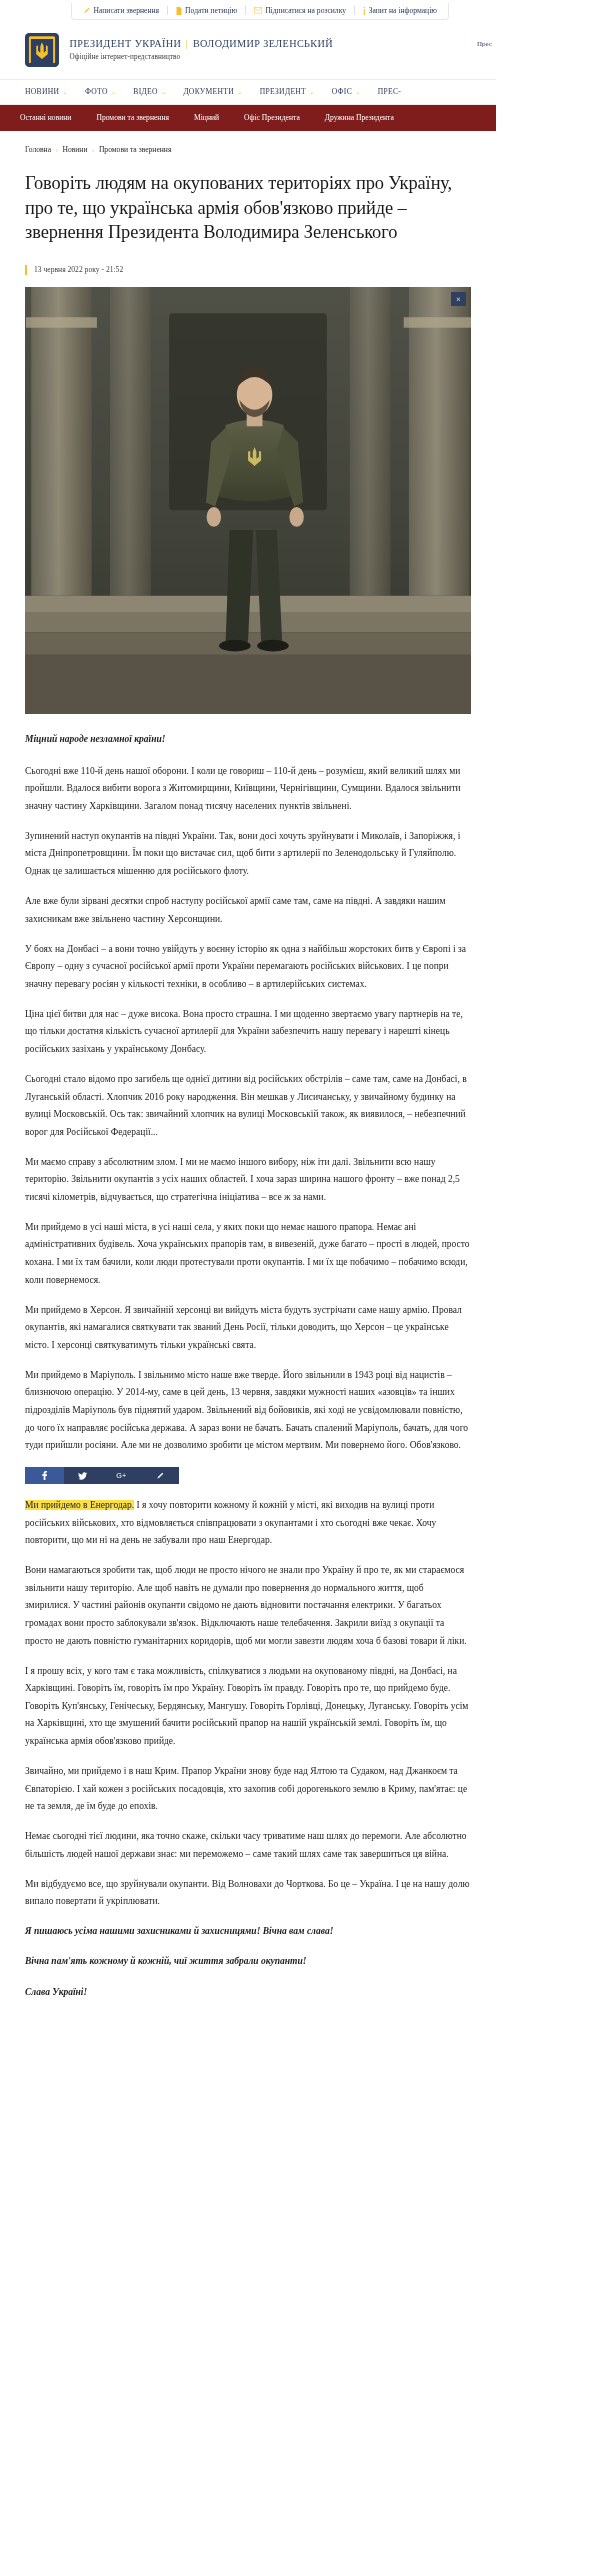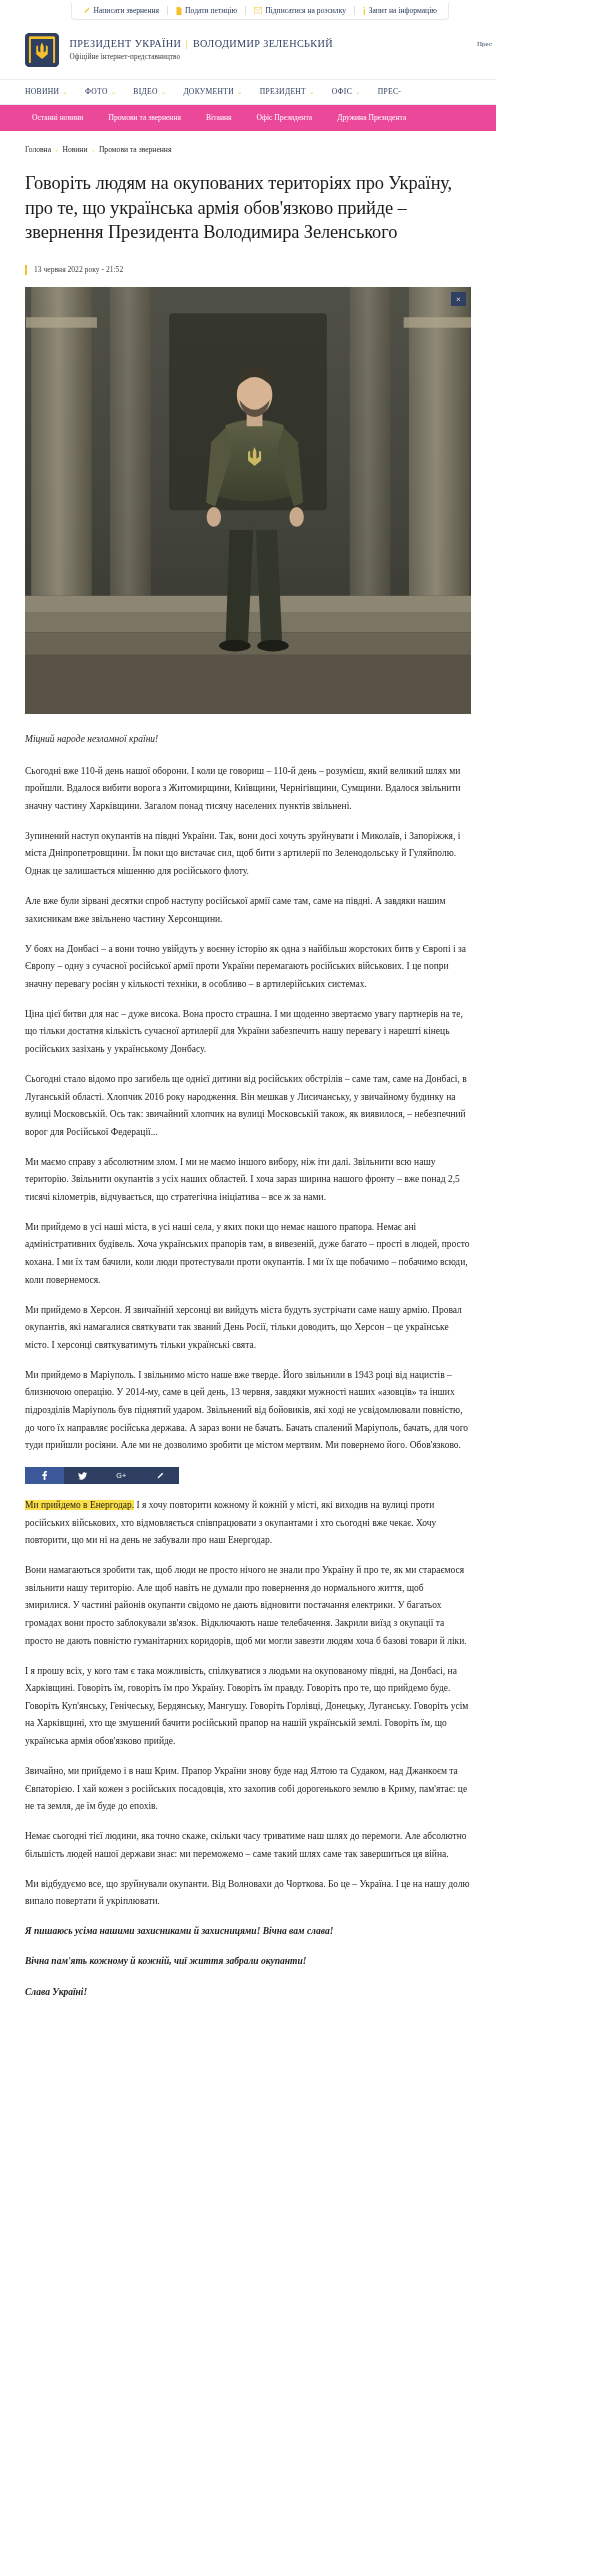--- a/index.html
+++ b/index.html
@@ -103,25 +103,25 @@
     white-space: nowrap;
     cursor: pointer;
     display:flex;
     align-items:center;
     gap:3.3px;
   }
   .caret { color:#f5c02a; font-size:6px; line-height:1; }
 
   
   .nav-secondary {
-    background:#ec4899;
+    background:#7f1d1d;
     height: 26px;
     display:flex;
     align-items:center;
-    padding-left: 32px;
+    padding-left: 20px;
     gap: 25px;
     overflow:hidden;
   }
   .nav2-item {
     color:#ffffff;
     font-size: 7.6px;
     white-space:nowrap;
     cursor:pointer;
   }
 
@@ -182,21 +182,21 @@
 
   
   .body-text { padding: 0 25px; margin-top: 17px; }
   .body-text p {
     font-size: 9.5px;
     line-height: 1.85;
     color: #1e1e1e;
     margin: 0 0 12.5px 0;
     text-align: left;
   }
-  .body-text p.lead { font-style: italic; font-weight: 400; margin-bottom: 14.5px; }
+  .body-text p.lead { font-style: italic; font-weight: 700; margin-bottom: 14.5px; }
   .body-text p.strong-end { font-style: italic; font-weight: 700; }
 
   .hl { background:#fde047; }
 
   
   .sharebar {
     margin: 4px 0 13px 0;
     display:flex;
     height: 17px;
     width: 154px;
@@ -314,21 +314,21 @@
       <span class="caret">⌄</span>
     </div>
     <div class="nav-item">
       <span>ПРЕС-</span>
     </div>
   </div>
 
   <div class="nav-secondary">
     <div class="nav2-item">Останні новини</div>
     <div class="nav2-item">Промови та звернення</div>
-    <div class="nav2-item">Вітання</div>
+    <div class="nav2-item">Міцний</div>
     <div class="nav2-item">Офіс Президента</div>
     <div class="nav2-item">Дружина Президента</div>
   </div>
 
   <div class="breadcrumb">
     <a>Головна</a>
     <span class="sep">›</span>
     <a>Новини</a>
     <span class="sep">›</span>
     <a>Промови та звернення</a>

